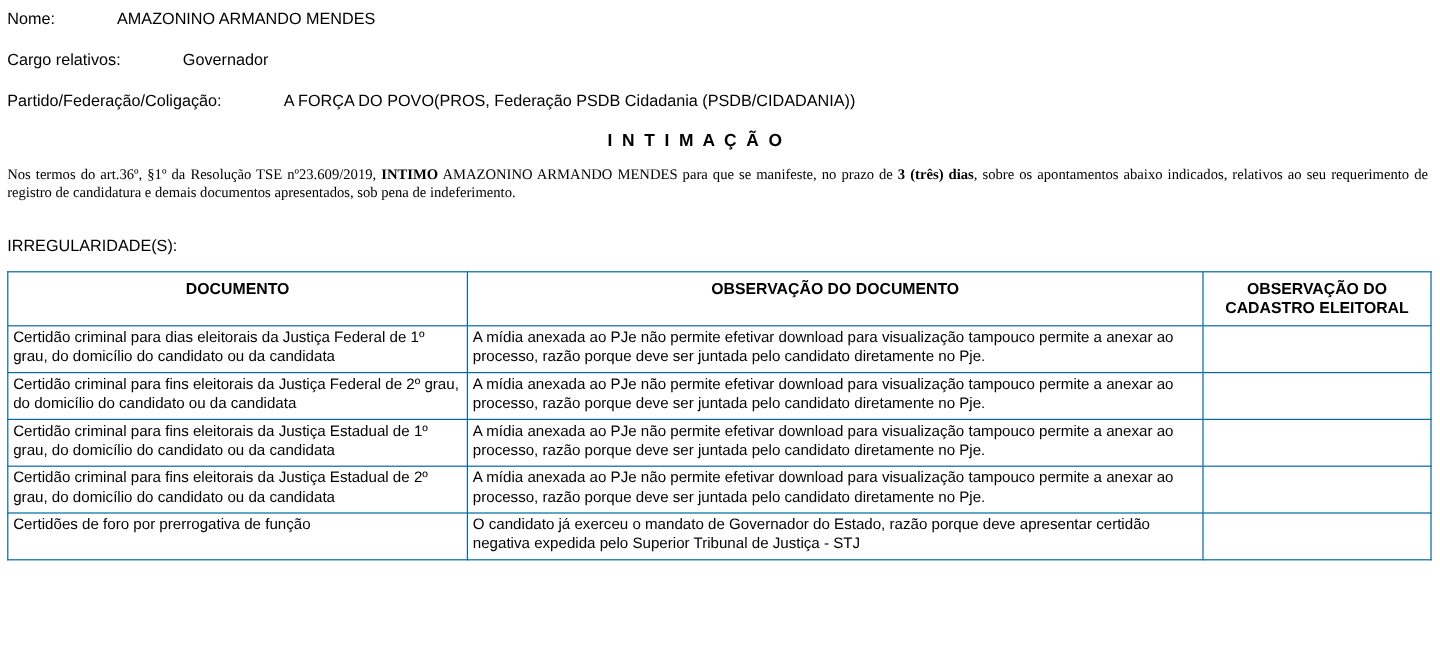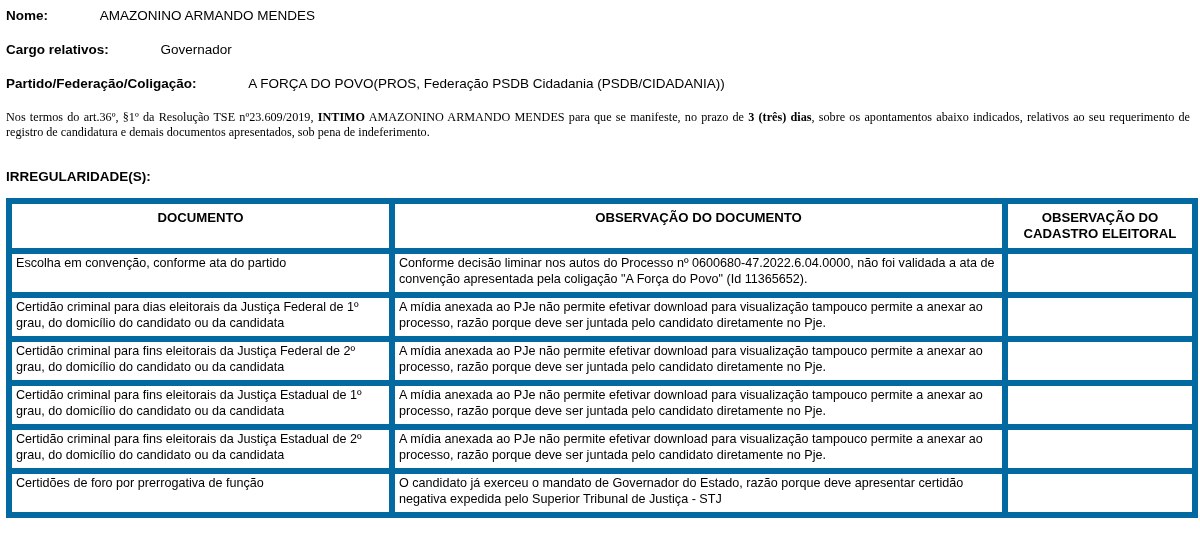--- a/index.html
+++ b/index.html
@@ -19,21 +19,21 @@
     box-sizing: border-box;
     padding: 8px 6px 0 6px;
   }
   .field-line {
     font-size: 13.5px;
     line-height: 16px;
     margin: 0 0 18px 0;
     white-space: nowrap;
   }
   .field-line .label {
-    font-weight: bold;
+    font-weight: normal;
   }
   .field-line .value {
     font-weight: normal;
     margin-left: 48px;
   }
   .doc-title {
     text-align: center;
     font-weight: bold;
     font-size: 14.5px;
     letter-spacing: 2px;
@@ -45,32 +45,32 @@
     font-size: 12.2px;
     line-height: 14.5px;
     text-align: justify;
     margin: 0 4px 30px 0;
   }
   .intimacao-text b {
     font-weight: bold;
   }
   .irregularidades {
     font-size: 13.5px;
-    font-weight: bold;
+    font-weight: normal;
     margin: 12px 0 14px 0;
   }
   table.irr-table {
     border-collapse: collapse;
     width: 1186px;
     table-layout: fixed;
     font-size: 12.6px;
   }
   table.irr-table th,
   table.irr-table td {
-    border: 6px solid #0369a1;
+    border: 1px solid #0369a1;
     vertical-align: top;
     padding: 2px 4px;
   }
   table.irr-table th {
     text-align: center;
     font-weight: bold;
     font-size: 13.2px;
     padding: 6px 2px;
     line-height: 16px;
   }
@@ -97,20 +97,21 @@
   <p class="field-line">
     <span class="label">Cargo relativos:</span>
     <span class="value">Governador</span>
   </p>
 
   <p class="field-line">
     <span class="label">Partido/Federação/Coligação:</span>
     <span class="value">A FORÇA DO POVO(PROS, Federação PSDB Cidadania (PSDB/CIDADANIA))</span>
   </p>
 
+  <div class="doc-title">I N T I M A Ç Ã O</div>
 
   <p class="intimacao-text">
     <span>Nos termos do art.36º, §1º da Resolução TSE nº23.609/2019, </span><b>INTIMO</b><span> AMAZONINO ARMANDO MENDES para que se manifeste, no prazo de </span><b>3 (três) dias</b><span>, sobre os apontamentos abaixo indicados, relativos ao seu requerimento de registro de candidatura e demais documentos apresentados, sob pena de indeferimento.</span>
   </p>
 
   <div class="irregularidades">IRREGULARIDADE(S):</div>
 
   <table class="irr-table">
     <colgroup>
       <col class="c-doc">
@@ -118,25 +119,20 @@
       <col class="c-cad">
     </colgroup>
     <thead>
       <tr>
         <th>DOCUMENTO</th>
         <th>OBSERVAÇÃO DO DOCUMENTO</th>
         <th>OBSERVAÇÃO DO CADASTRO ELEITORAL</th>
       </tr>
     </thead>
     <tbody>
-      <tr>
-        <td class="cell-doc">Escolha em convenção, conforme ata do partido</td>
-        <td class="cell-obs">Conforme decisão liminar nos autos do Processo nº 0600680-47.2022.6.04.0000, não foi validada a ata de convenção apresentada pela coligação "A Força do Povo" (Id 11365652).</td>
-        <td class="cell-cad"></td>
-      </tr>
       <tr>
         <td class="cell-doc">Certidão criminal para dias eleitorais da Justiça Federal de 1º grau, do domicílio do candidato ou da candidata</td>
         <td class="cell-obs">A mídia anexada ao PJe não permite efetivar download para visualização tampouco permite a anexar ao processo, razão porque deve ser juntada pelo candidato diretamente no Pje.</td>
         <td class="cell-cad"></td>
       </tr>
       <tr>
         <td class="cell-doc">Certidão criminal para fins eleitorais da Justiça Federal de 2º grau, do domicílio do candidato ou da candidata</td>
         <td class="cell-obs">A mídia anexada ao PJe não permite efetivar download para visualização tampouco permite a anexar ao processo, razão porque deve ser juntada pelo candidato diretamente no Pje.</td>
         <td class="cell-cad"></td>
       </tr>

